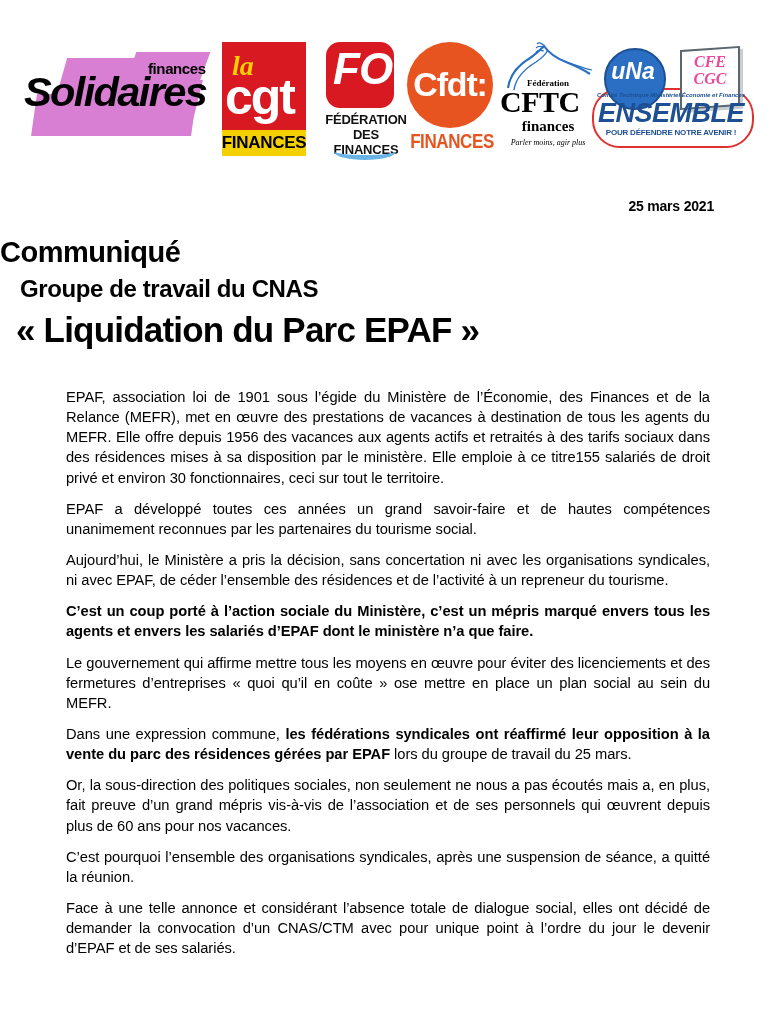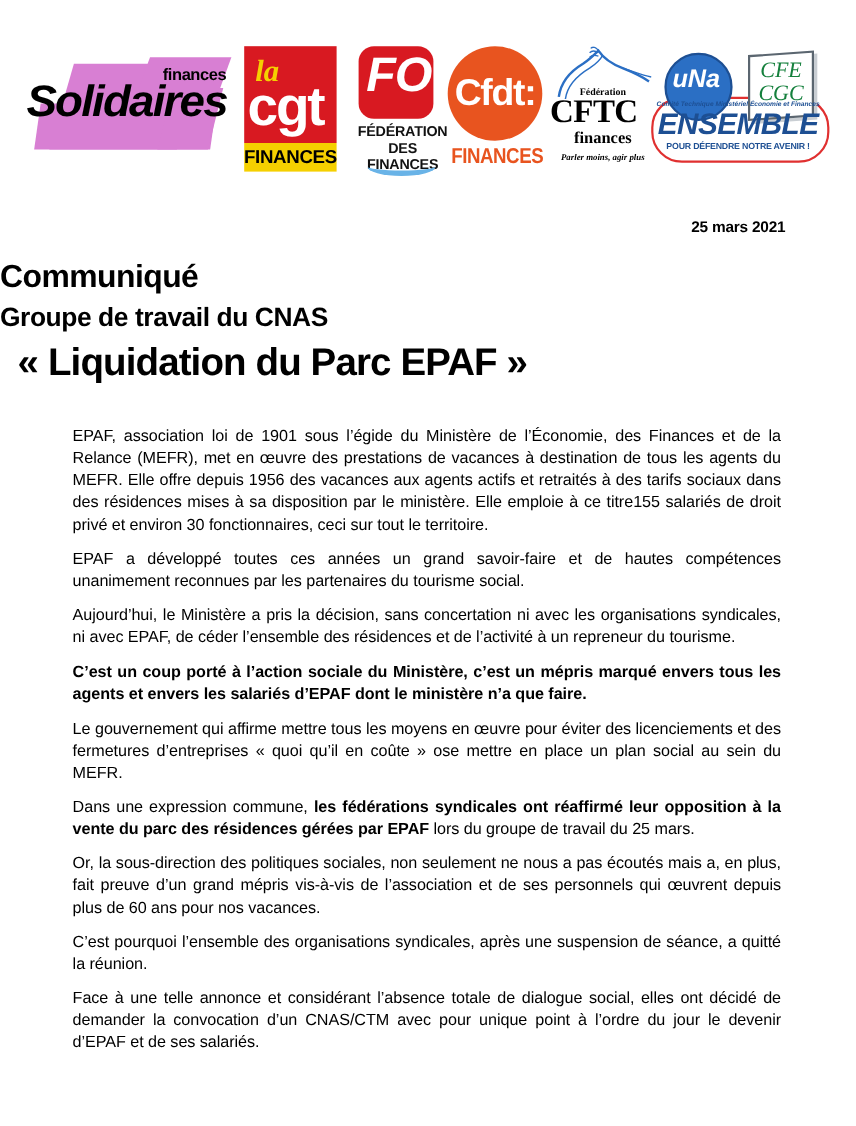--- a/index.html
+++ b/index.html
@@ -159,21 +159,21 @@
   .cftc-fin {
     position: absolute; left: 0; top: 76px; width: 96px;
     text-align: center;
     font-family: "Liberation Serif", serif;
     font-weight: bold; font-size: 15px; color: #000;
   }
   .cftc-slog {
     position: absolute; left: 0; top: 96px; width: 96px;
     text-align: center;
     font-family: "Liberation Serif", serif;
-    font-weight: bold; font-style: italic;
+    font-weight: normal; font-style: italic;
     font-size: 8px; color: #000;
   }
 
   
   .logo-ensemble { left: 592px; top: 46px; width: 160px; height: 110px; }
   .ens-oval {
     position: absolute; left: 0; top: 42px;
     width: 158px; height: 56px;
     border: 2px solid #e03030;
     border-radius: 28px / 28px;
@@ -197,22 +197,22 @@
     width: 56px; height: 56px;
     background: #ffffff;
     border: 2px solid #5b6670;
     transform: skewY(-4deg);
     box-shadow: 3px 3px 0 #c9ced3;
   }
   .cgc-text {
     position: absolute; left: 92px; top: 8px; width: 52px;
     text-align: center;
     font-family: "Liberation Serif", serif;
-    font-weight: normal; font-style: italic;
-    font-size: 20px; color: #15803d; line-height: 1.05;
+    font-weight: bold; font-style: italic;
+    font-size: 16px; color: #ec4899; line-height: 1.05;
   }
   .ens-sub {
     position: absolute; left: 4px; top: 46px; width: 150px;
     text-align: center;
     font-weight: bold; font-style: italic;
     font-size: 6px; color: #1d4f93;
   }
   .ens-word {
     position: absolute; left: 4px; top: 54px; width: 150px;
     text-align: center;
@@ -249,20 +249,21 @@
     font-size: 29px;
     letter-spacing: -0.5px;
     line-height: 1.12;
   }
   .title-2 {
     font-weight: bold;
     font-size: 24px;
     letter-spacing: -0.4px;
     line-height: 1.25;
     margin-top: 6px;
+    padding-left: 20px;
   }
   .title-3 {
     font-weight: bold;
     font-size: 35px;
     letter-spacing: -0.8px;
     line-height: 1.2;
     margin-top: 5px;
     margin-left: 16px;
   }
 

